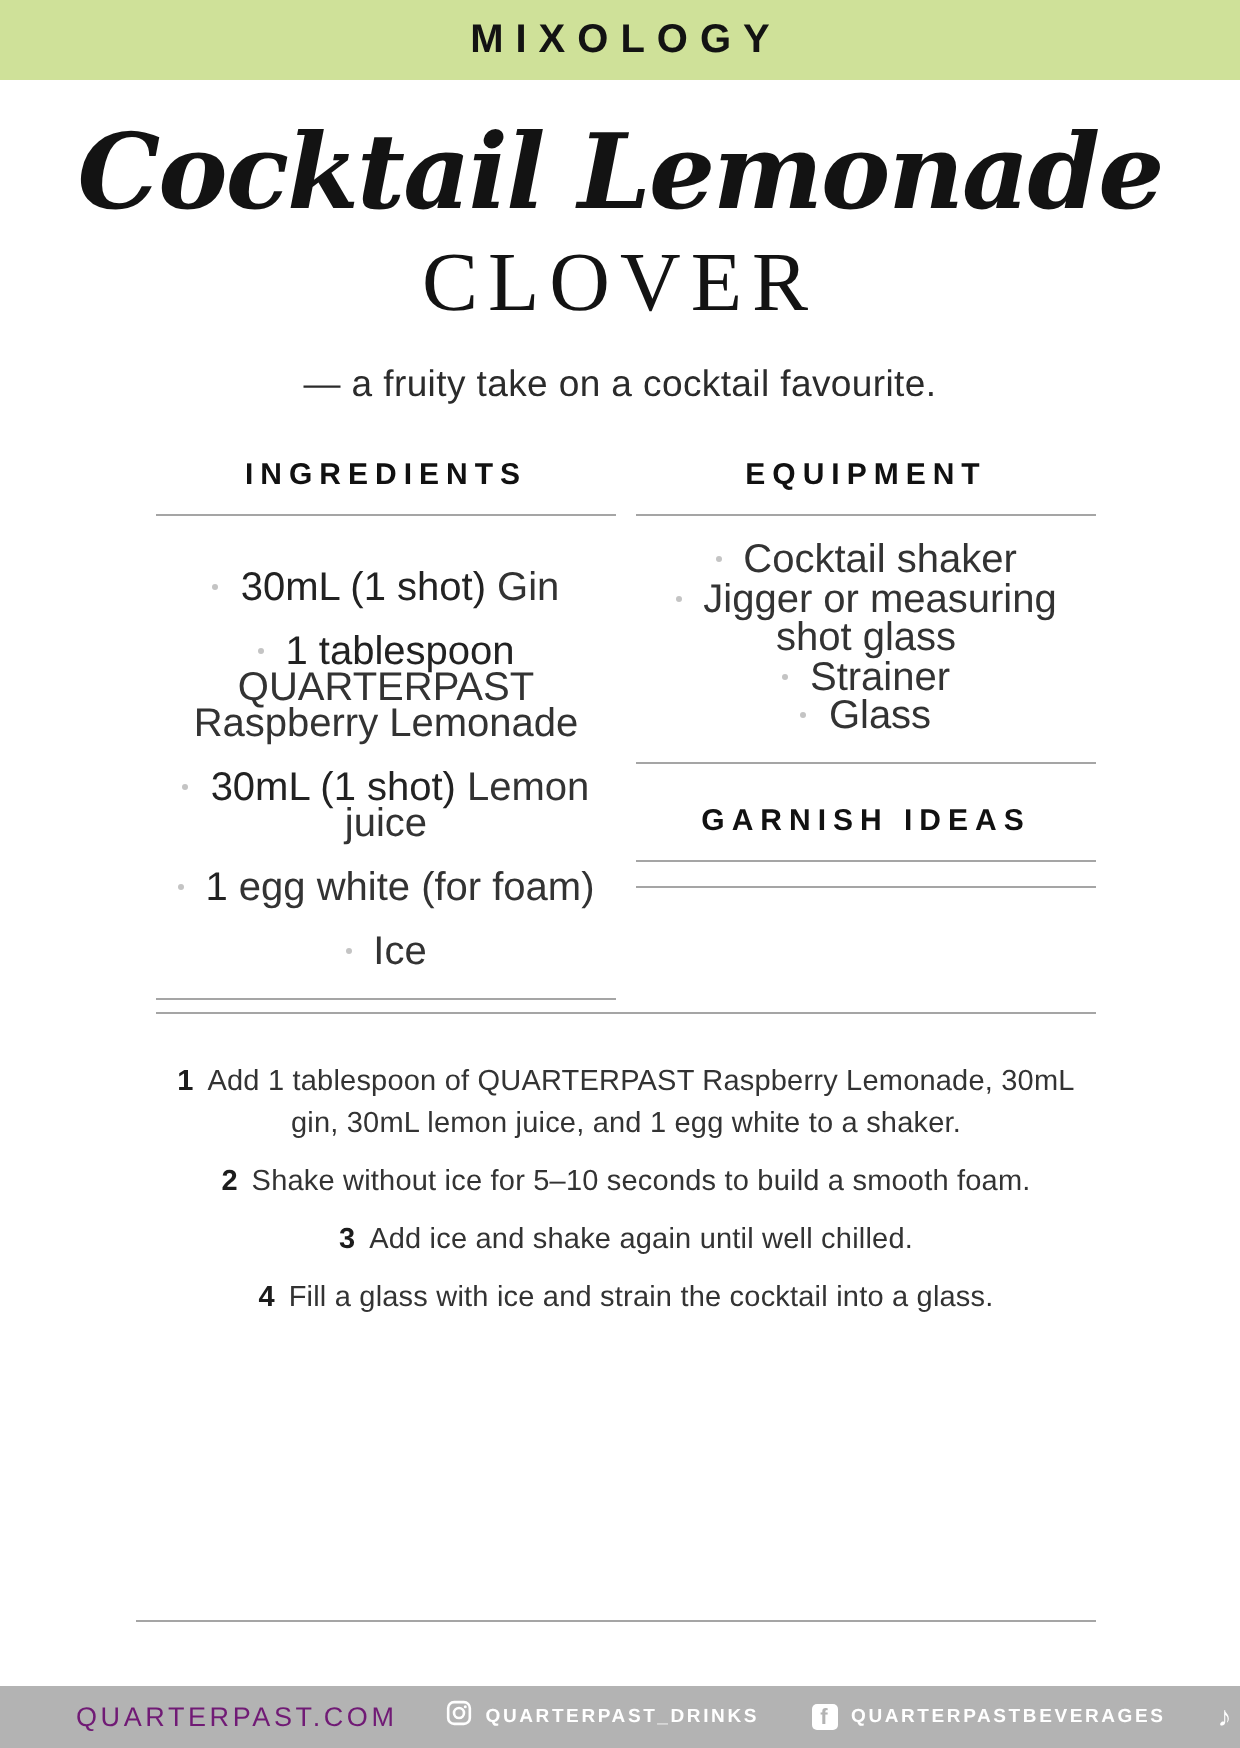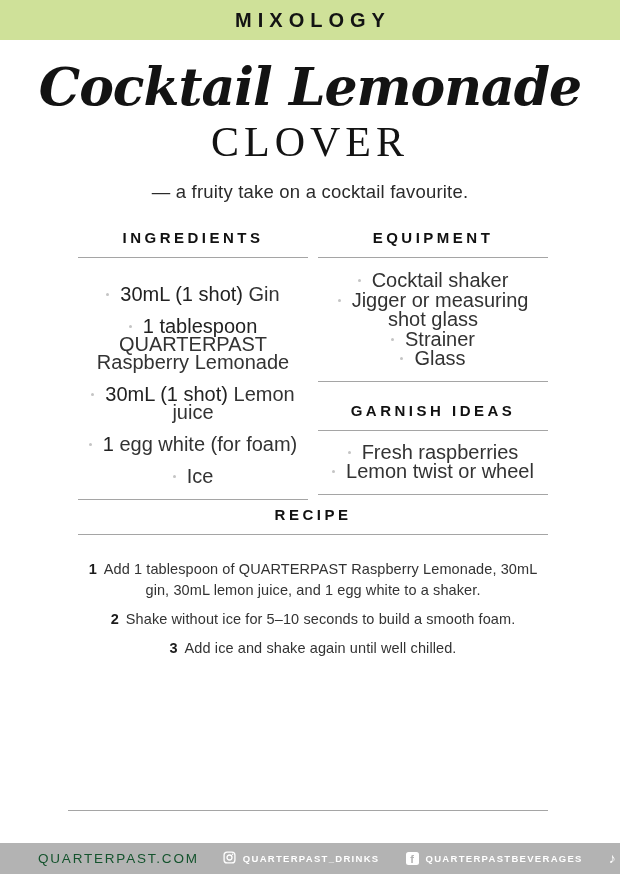--- a/index.html
+++ b/index.html
@@ -89,21 +89,21 @@
     border-top:1px solid #a5a5a5;
   }
   
   .footer {
     position:absolute; left:0; right:0; bottom:0; height:31px;
     background:var(--footer, #b3b3b3);
     display:flex; align-items:center;
     padding-left:38px;
   }
   .footer .logo {
-    font-size:13.5px; letter-spacing:1.8px; color:#14532d;
+    font-size:13.5px; letter-spacing:1.8px; color:#701a75;
     margin-right:24px; white-space:nowrap;
   }
   .fgroup { display:flex; align-items:center; gap:7px; margin-right:26px; white-space:nowrap;justify-content:center; }
   .handle { font-size:9.5px; letter-spacing:1.3px; color:#ffffff; font-weight:bold; }
   .fb-icon {
     width:13px; height:13px; background:#fff; border-radius:2.5px;
     color:var(--footer, #b3b3b3); font-weight:bold; font-size:11px;
     display:flex; align-items:flex-end; justify-content:center;
     line-height:11px; overflow:hidden;
   }
@@ -148,35 +148,31 @@
       <ul class="blist eq-list">
         <li><span class="dot"></span><span>Cocktail shaker</span></li>
         <li><span class="dot"></span><span>Jigger or measuring shot glass</span></li>
         <li><span class="dot"></span><span>Strainer</span></li>
         <li><span class="dot"></span><span>Glass</span></li>
       </ul>
       <div class="rule after-eq"></div>
 
       <div class="sec-head garnish-head">GARNISH IDEAS</div>
       <div class="rule mt"></div>
-      <ul class="blist gar-list">
-        <li><span class="dot"></span><span>Fresh raspberries</span></li>
-        <li><span class="dot"></span><span>Lemon twist or wheel</span></li>
-      </ul>
       <div class="rule after-gar"></div>
     </div>
   </div>
 
   <div class="recipe">
-    <div class="sec-head">RECIPE</div>
     <div class="rule"></div>
     <div class="steps">
       <div class="step wide"><span class="num">1</span><span class="txt">Add 1 tablespoon of QUARTERPAST Raspberry Lemonade, 30mL gin, 30mL lemon juice, and 1 egg white to a shaker.</span></div>
       <div class="step"><span class="num">2</span><span class="txt">Shake without ice for 5–10 seconds to build a smooth foam.</span></div>
       <div class="step"><span class="num">3</span><span class="txt">Add ice and shake again until well chilled.</span></div>
+      <div class="step"><span class="num">4</span><span class="txt">Fill a glass with ice and strain the cocktail into a glass.</span></div>
     </div>
   </div>
 
   <div class="bottom-rule"></div>
 
   <div class="footer">
     <div class="logo">QUARTERPAST.COM</div>
 
     <div class="fgroup">
       <span>

